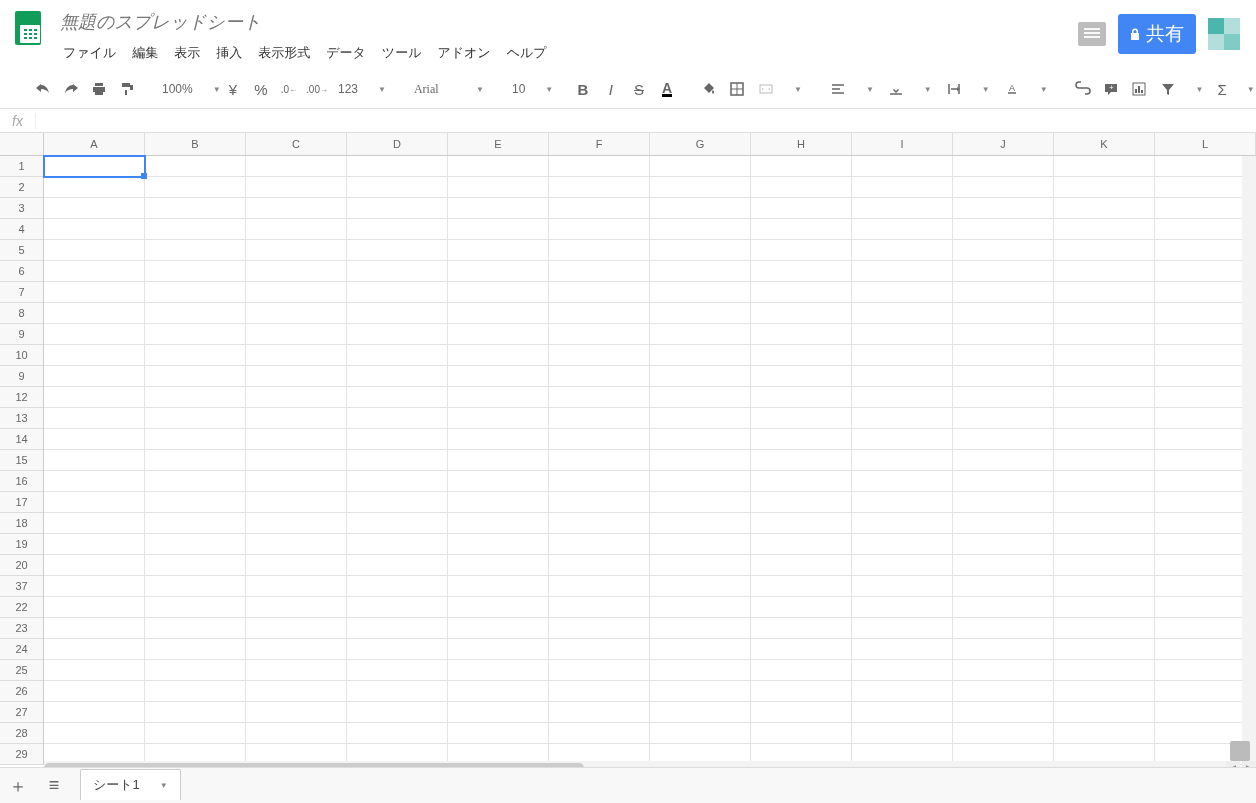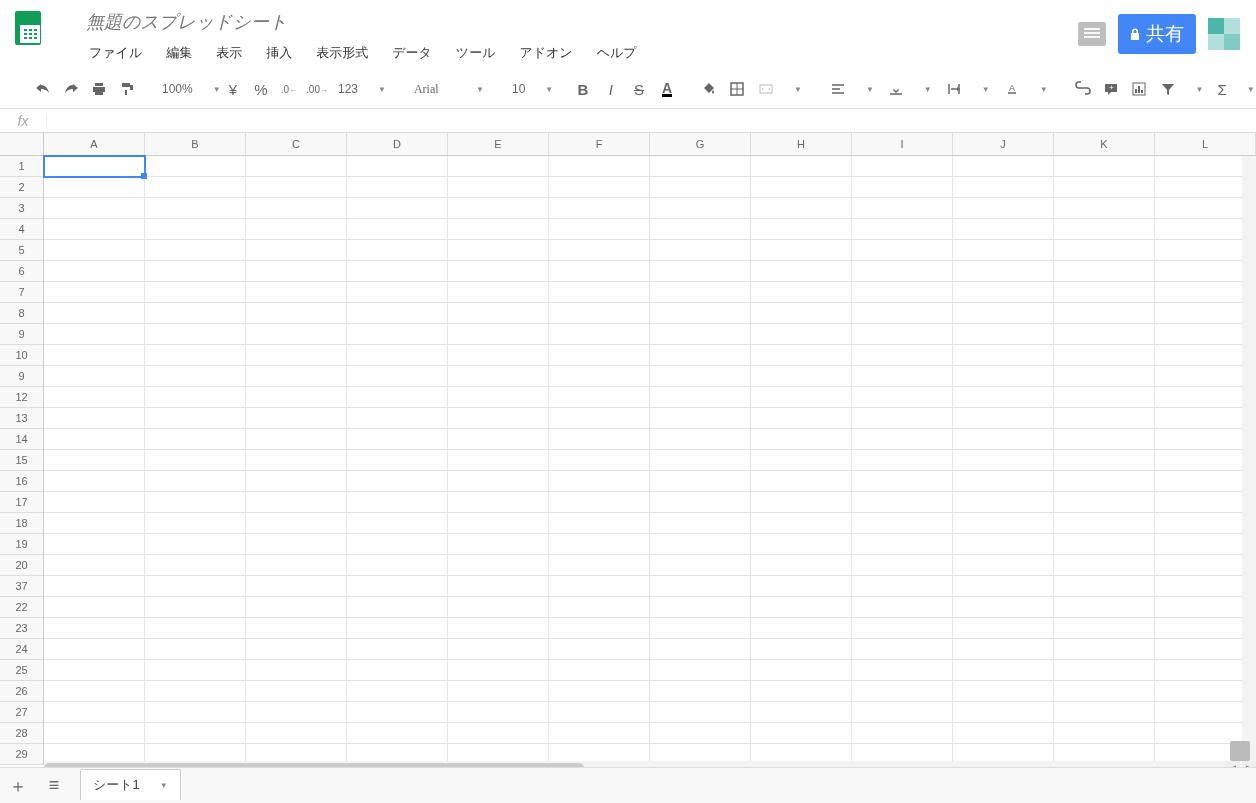--- a/index.html
+++ b/index.html
@@ -1,40 +1,40 @@
 <!DOCTYPE html>
 <html><head>
 <meta charset="utf-8">
 <style>
   * { box-sizing: border-box; margin: 0; padding: 0; }
   body { font-family: Arial, "Hiragino Sans", sans-serif; font-size: 13px; color: #444; overflow: hidden; width: 1256px; height: 803px; background: #fff; }
   .header { display: flex; align-items: flex-start; padding: 8px 8px 0 8px; }
   .logo { width: 40px; height: 40px; display: flex; align-items: center; justify-content: center; margin-right: 8px; }
   .logo-box { width: 26px; height: 34px; background: #0f9d58; border-radius: 2px; position: relative; }
   .logo-box::after { content:""; position:absolute; left:5px; top:14px; width:16px; height:14px; background: linear-gradient(#fff 2px, transparent 2px) 0 0/100% 4px, linear-gradient(90deg,#fff 2px, transparent 2px) 0 0/5px 100%; border:2px solid #fff; border-radius:1px; }
-  .title-area { flex: 1; margin-left: 26px; }
+  .title-area { flex: 1; }
   .doc-title { font-size: 18px; color: #777; font-style: italic; padding: 2px 4px; }
-  .menubar { display: flex; gap: 10px; padding: 4px 0 6px 0; }
+  .menubar { display: flex; gap: 2px; padding: 4px 0 6px 0; }
   .menubar span { padding: 4px 7px; font-size: 13px; color: #333; cursor: pointer; border-radius: 2px; }
   .header-right { display: flex; align-items: center; gap: 12px; padding-top: 6px; padding-right: 8px; }
   .comment-btn { width: 28px; height: 24px; background: #bdbdbd; border-radius: 2px; position: relative; }
   .comment-btn::before { content:""; position:absolute; left:6px; top:6px; width:16px; height:2px; background:#fff; box-shadow: 0 4px 0 #fff, 0 8px 0 #fff; opacity:0.9; }
   .share-btn { background: #4285f4; color: #fff; padding: 7px 12px; border-radius: 3px; font-size: 19px; display:flex; align-items:center; gap:6px; cursor:pointer; }
   .avatar { width: 32px; height: 32px; background: #b2dfdb; position:relative; }
   .avatar::before { content:""; position:absolute; left:0;top:0;width:16px;height:16px;background:#4db6ac; }
   .avatar::after { content:""; position:absolute; right:0;bottom:0;width:16px;height:16px;background:#80cbc4; }
   .toolbar { display:flex; align-items:center; padding: 4px 8px 6px 30px; border-bottom:1px solid #ddd; gap:2px; font-size:12px; color:#666;}
   .toolbar .btn { min-width: 26px; height: 26px; display:flex; align-items:center; justify-content:center; cursor:pointer; border-radius:2px; font-size:15px; color:#666;}
   .toolbar .sep { width:1px; height:20px; background:#ddd; margin: 0 6px; }
   .toolbar .combo { display:flex; align-items:center; padding: 0 6px; height:26px; gap:20px; cursor:pointer; }
   .toolbar .combo .caret { font-size:8px; color:#888; }
   .toolbar .combo.w40 { min-width:48px; justify-content:space-between;}
   .toolbar .combo.w70 { min-width:82px; justify-content:space-between;font-family:Liberation Serif, serif;}
   .fx-bar { display:flex; align-items:center; height:24px; border-bottom:1px solid #ddd; }
-  .fx-label { width:47px; text-align:center; font-style:italic; color:#aaa; font-size:14px; border-right:1px solid #eee;}
+  .fx-label { width:36px; text-align:center; font-style:italic; color:#aaa; font-size:14px; border-right:1px solid #eee;}
   .fx-input { flex:1; border:none; outline:none; padding:2px 6px; font-size:13px;}
   .grid-wrap { position:relative; height: 642px; overflow:hidden;}
   .col-headers { display:flex; position:absolute; top:0; left:44px; right:0; height:23px; background:#f8f8f8; border-bottom:1px solid #ccc;}
   .col-headers div { width:101px; text-align:center; font-size:11px; color:#666; line-height:22px; border-right:1px solid #ddd;}
   .row-headers { position:absolute; top:23px; left:0; width:44px; background:#f8f8f8; border-right:1px solid #ccc;}
   .row-headers div { height:21px; text-align:center; font-size:11px; color:#666; line-height:20px; border-bottom:1px solid #ddd;}
   .corner { position:absolute; top:0; left:0; width:44px; height:23px; background:#f8f8f8; border-right:1px solid #ccc; border-bottom:1px solid #ccc;}
   .cells { position:absolute; top:23px; left:44px; }
   .cells .row { display:flex;}
   .cells .cell { width:101px; height:21px; border-right:1px solid #e4e4e4; border-bottom:1px solid #e4e4e4; }

